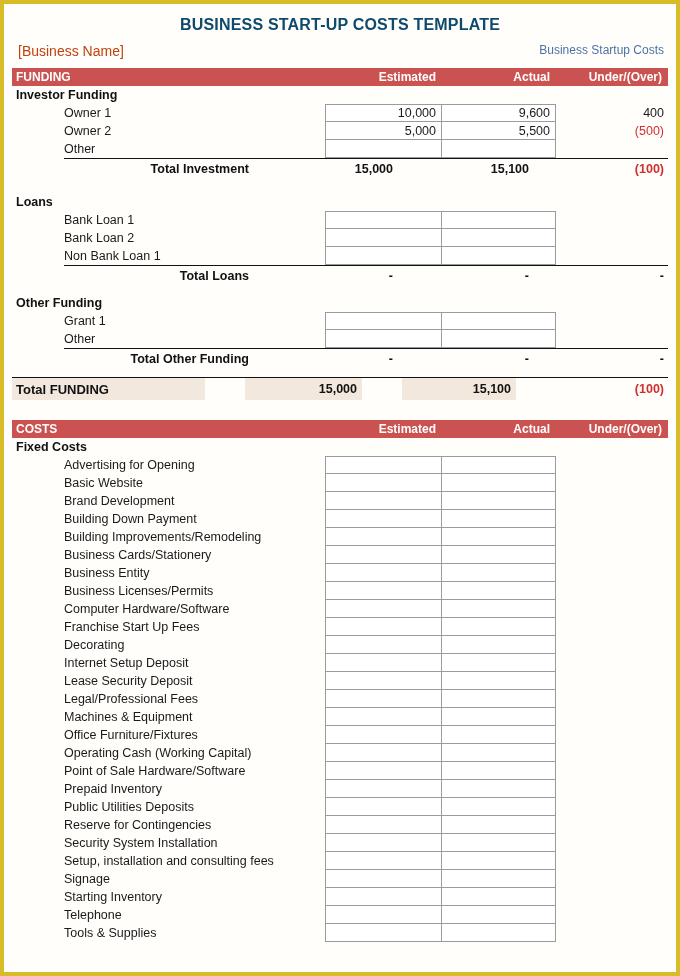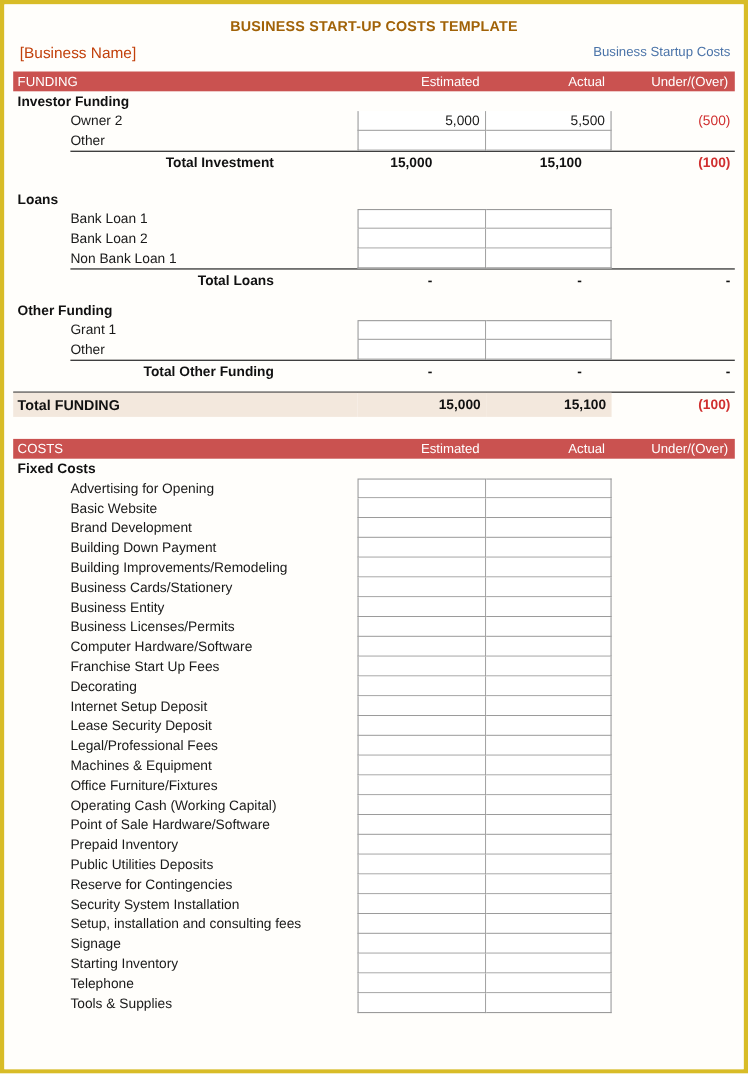--- a/index.html
+++ b/index.html
@@ -28,24 +28,24 @@
     width: 100%;
     height: 100%;
     background: #fffefb;
     padding: 0 8px;
     position: relative;
   }
 
   
   .doc-title {
     text-align: center;
-    font-size: 13px;
+    font-size: 16px;
     font-weight: bold;
     letter-spacing: .2px;
-    color: #a16207;
+    color: #0c4a6e;
     padding-top: 12px;
     padding-bottom: 2px;
   }
   .name-row {
     display: flex;
     align-items: flex-end;
     justify-content: space-between;
     padding: 8px 4px 10px 6px;
   }
   .business-name {
@@ -59,21 +59,21 @@
     line-height: 1;
     padding-bottom: 2px;
   }
 
   
   .bar {
     display: flex;
     align-items: center;
     background: #ca5250;
     color: #ffffff;
-    font-weight: normal;
+    font-weight: bold;
     font-size: 12px;
     height: 18px;
   }
   .bar .bar-title { flex: 0 0 auto; padding-left: 4px; }
   .bar .spacer { flex: 1 1 auto; }
   .col-est, .col-act, .col-uo {
     text-align: right;
     box-sizing: border-box;
   }
   .col-est { width: 117px; padding-right: 6px; }
@@ -148,20 +148,21 @@
 
   .grand {
     display: flex;
     align-items: center;
     height: 22px;
     font-size: 13px;
     font-weight: bold;
     color: #111;
     border-top: 1px solid #111;
     margin-top: 8px;
+    gap: 40px;
   }
   .grand .gl {
     flex: 1 1 auto;
     background: #f3e8dd;
     display: flex;
     align-items: center;
     padding-left: 4px;
     height: 100%;
   }
   .grand .cell { height: 100%; }
@@ -200,20 +201,26 @@
     <div class="bar">
       <div class="bar-title">FUNDING</div>
       <div class="spacer"></div>
       <div class="col-est">Estimated</div>
       <div class="col-act">Actual</div>
       <div class="col-uo">Under/(Over)</div>
     </div>
 
     <div class="grp">Investor Funding</div>
     <div>
+      <div class="row grid-top">
+        <div class="label">Owner 1</div>
+        <div class="cell input est">10,000</div>
+        <div class="cell input act">9,600</div>
+        <div class="cell uo">400</div>
+      </div>
       <div class="row">
         <div class="label">Owner 2</div>
         <div class="cell input est">5,000</div>
         <div class="cell input act">5,500</div>
         <div class="cell uo neg">(500)</div>
       </div>
       <div class="row">
         <div class="label">Other</div>
         <div class="cell input est"></div>
         <div class="cell input act"></div>

